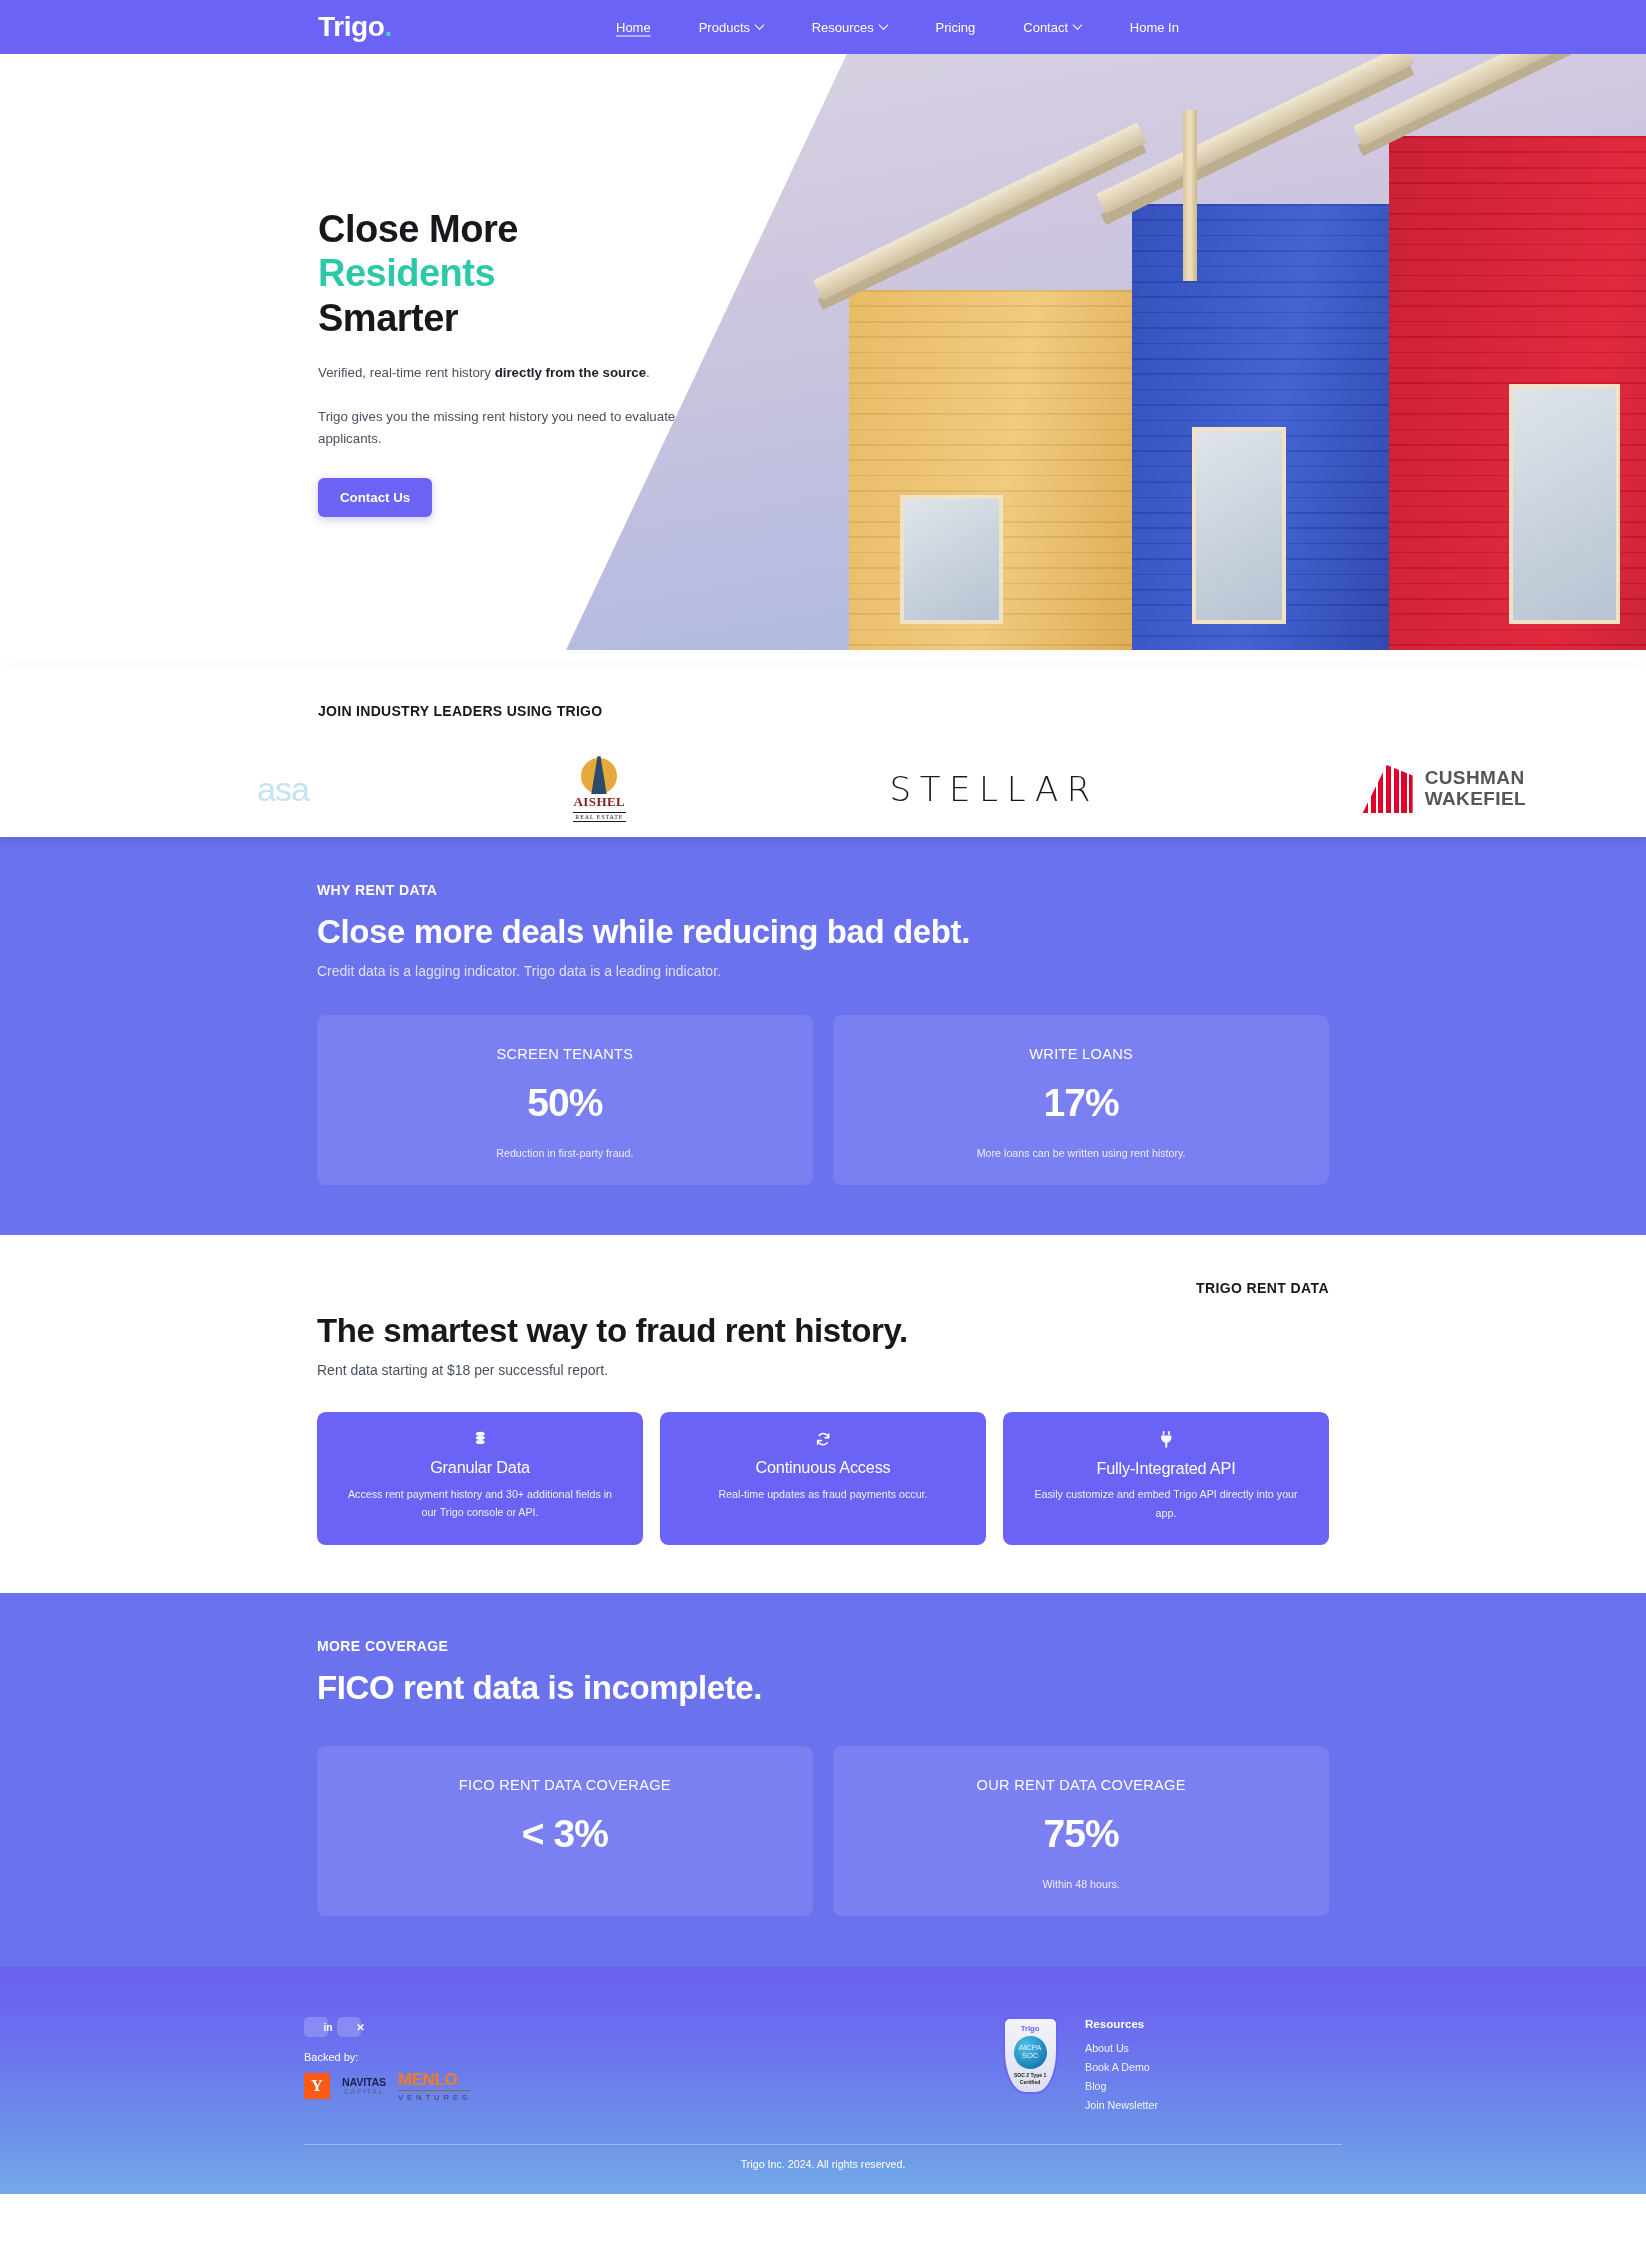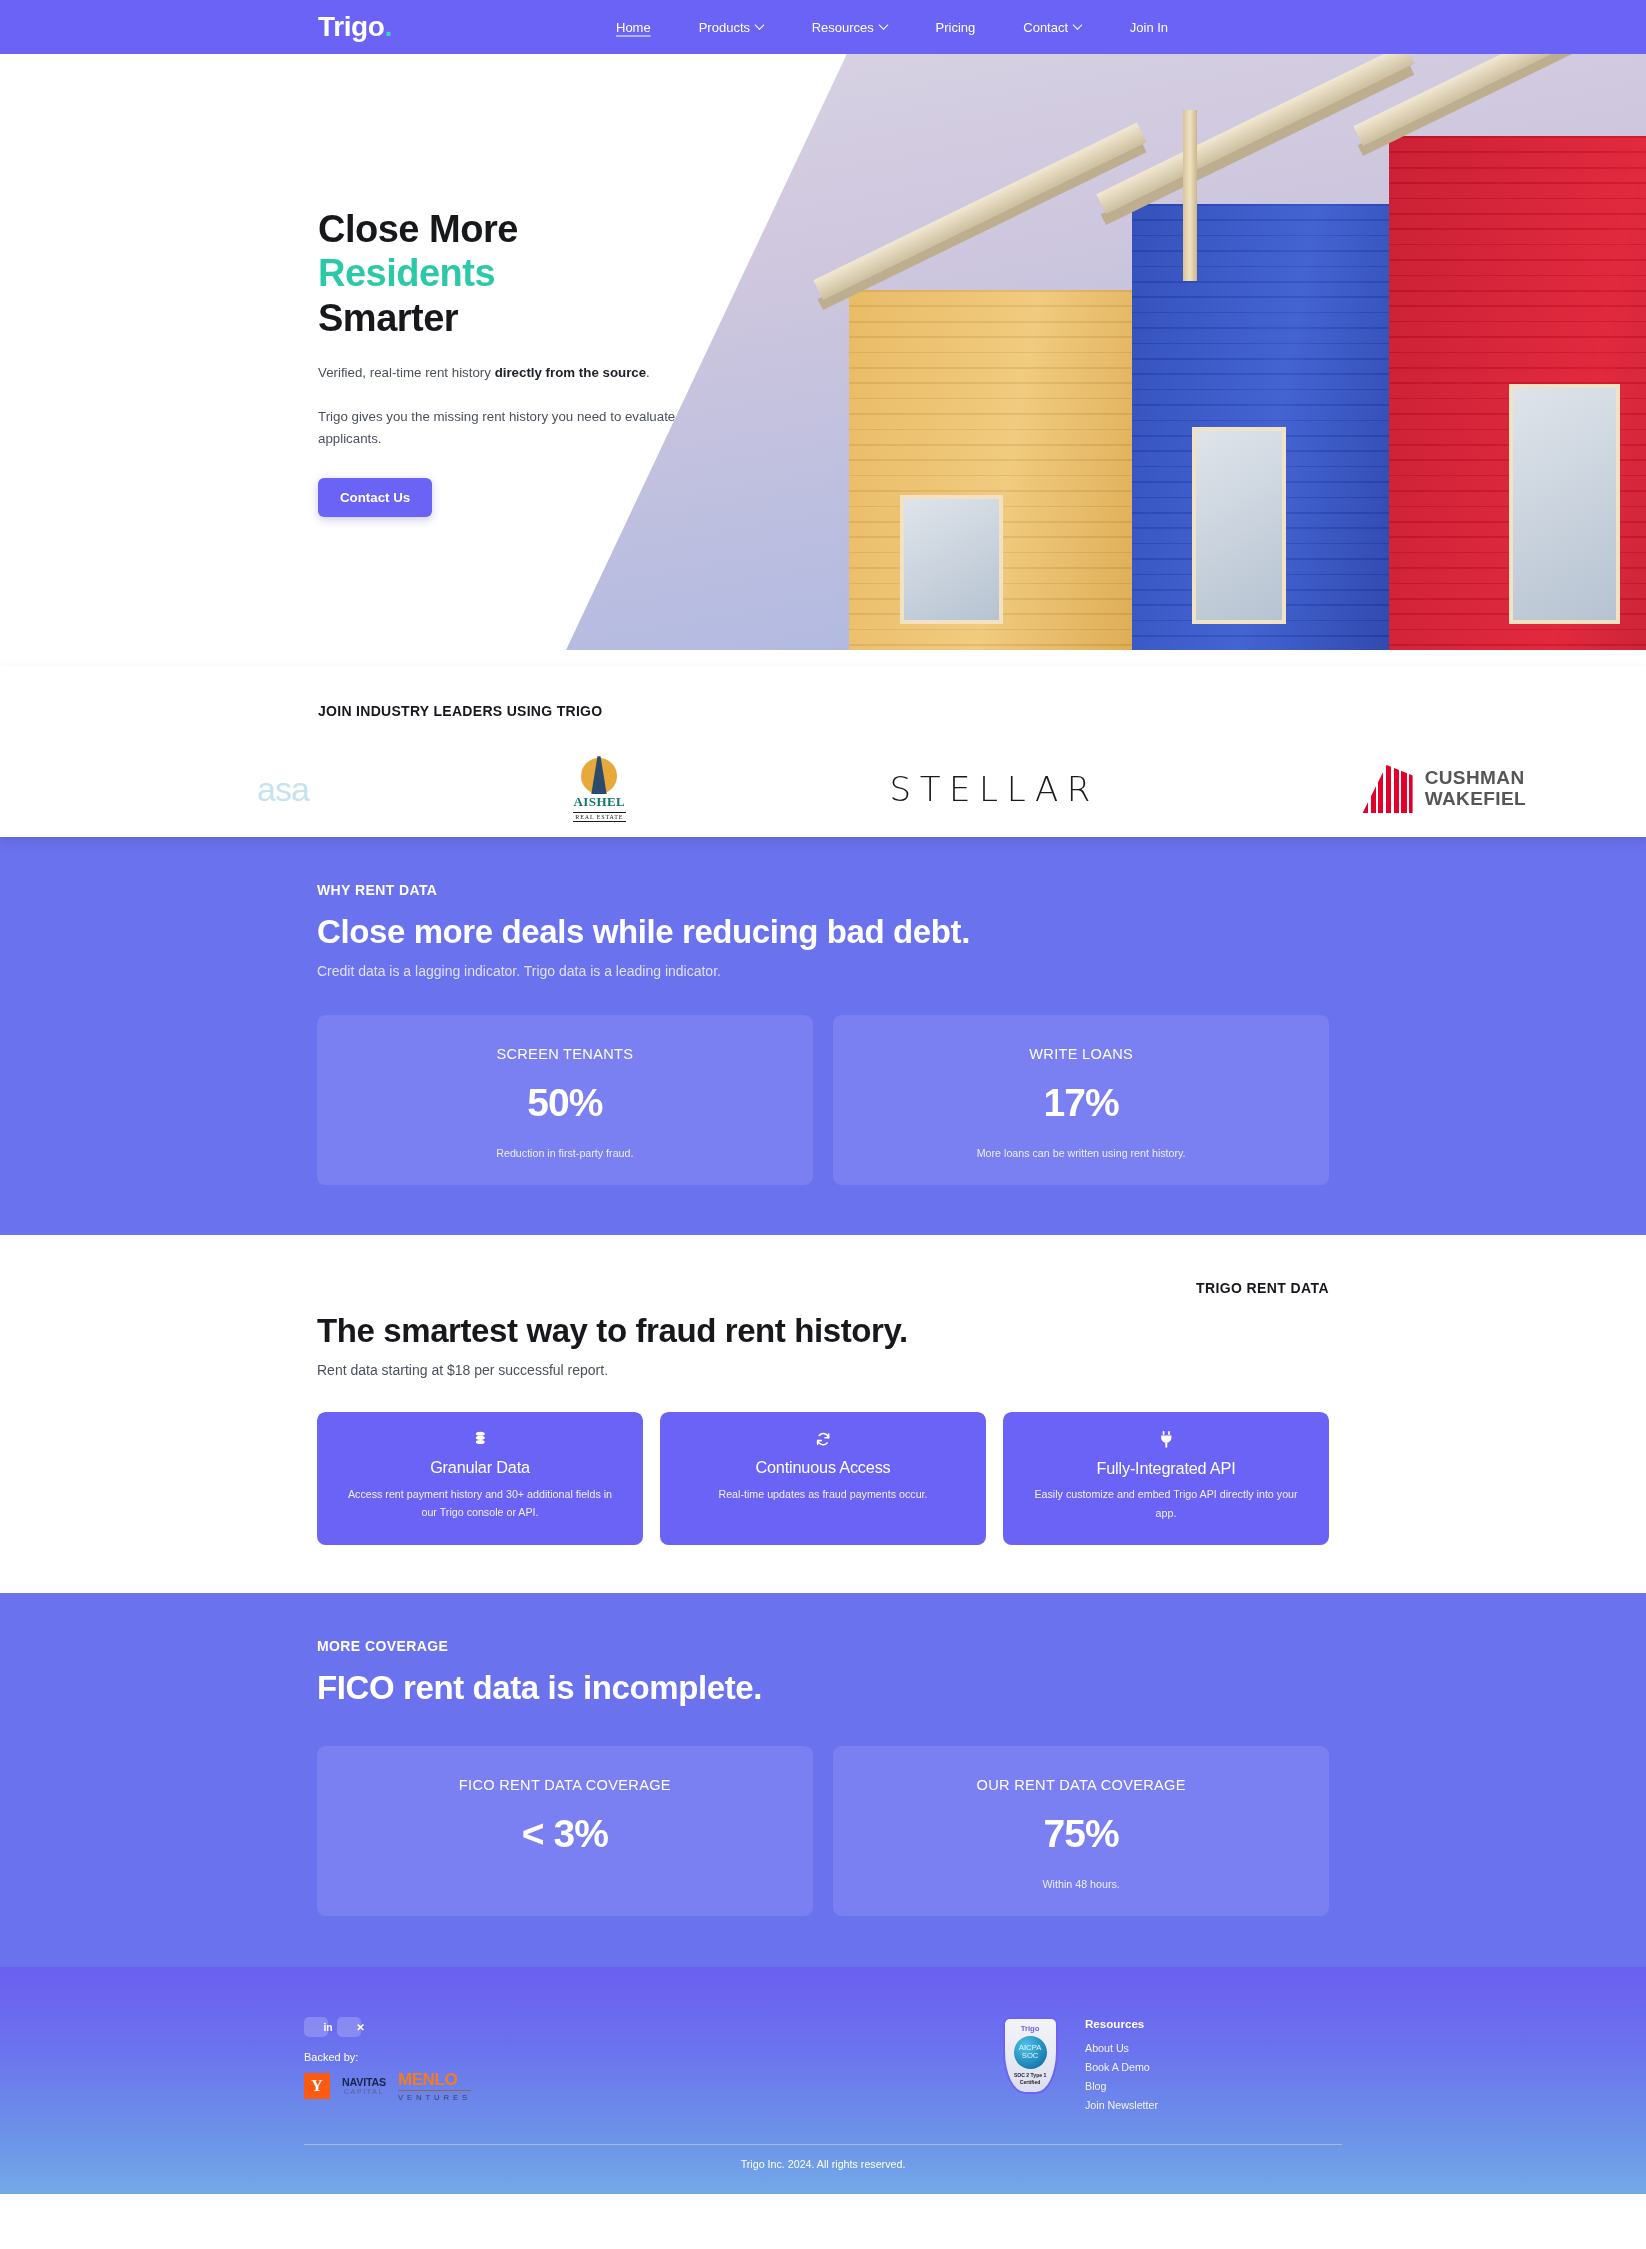--- a/index.html
+++ b/index.html
@@ -95,21 +95,21 @@
     position:absolute; left:257px; right:120px; top:93px; height:60px;
     display:flex; align-items:center; justify-content:space-between;
   }
   .logo-item { display:flex; align-items:center; justify-content:center; height:60px; }
   .lg-asa { font-size:34px; color:#c5e3ee; letter-spacing:-0.9px; font-weight:300; }
   .lg-aishel { display:flex; flex-direction:column; align-items:center; }
   .aishel-mark { width:50px; height:38px; position:relative; }
   .aishel-mark .sun { position:absolute; left:6.9px; bottom:0; width:36px; height:36px; border-radius:50%; background:#e8a93c; }
   .aishel-mark .tower { position:absolute; left:17px; bottom:0; width:15.4px; height:38px; background:#2c4a6b;
     clip-path:polygon(40% 0, 60% 0, 100% 100%, 0 100%); }
-  .aishel-name { font-family:"Liberation Serif", serif; font-size:13px; font-weight:bold; color:#0f766e; letter-spacing:0.4px; }
+  .aishel-name { font-family:"Liberation Serif", serif; font-size:13px; font-weight:bold; color:#7f1d1d; letter-spacing:0.4px; }
   .aishel-sub { font-family:"Liberation Serif", serif; font-size:6px; letter-spacing:0.9px; color:#1b1b1b; border-top:0.9px solid #1b1b1b; border-bottom:0.9px solid #1b1b1b; padding:0.9px 2.6px; margin-top:1.7px; }
   .lg-stellar { font-size:34px; letter-spacing:8.6px; color:#1a1a1a; font-weight:300; font-family:"DejaVu Sans", sans-serif; }
   .lg-cushman { display:flex; align-items:center; gap:12px; }
   .cw-mark { width:50px; height:48px; background:
     repeating-linear-gradient(90deg,#e2002a 0 5.1px, #ffffff 5.1px 7.7px);
     clip-path:polygon(48% 0, 100% 22%, 100% 100%, 0 100%); }
   .cw-text { font-size:19px; font-weight:bold; color:#565656; line-height:1.08; letter-spacing:0.4px; }
 
   
   .sec { padding:0; }
@@ -212,21 +212,21 @@
         <span class="caret"></span>
       </div>
       <div class="nav-link">
         <span>Pricing</span>
       </div>
       <div class="nav-link">
         <span>Contact</span>
         <span class="caret"></span>
       </div>
       <div class="nav-link">
-        <span>Join In</span>
+        <span>Home In</span>
       </div>
     </div>
   </div>
 
   <div class="hero">
     <div class="hero-img">
       <div class="house h-red">
           <div class="siding"></div>
         </div>
       <div class="house h-blue">

